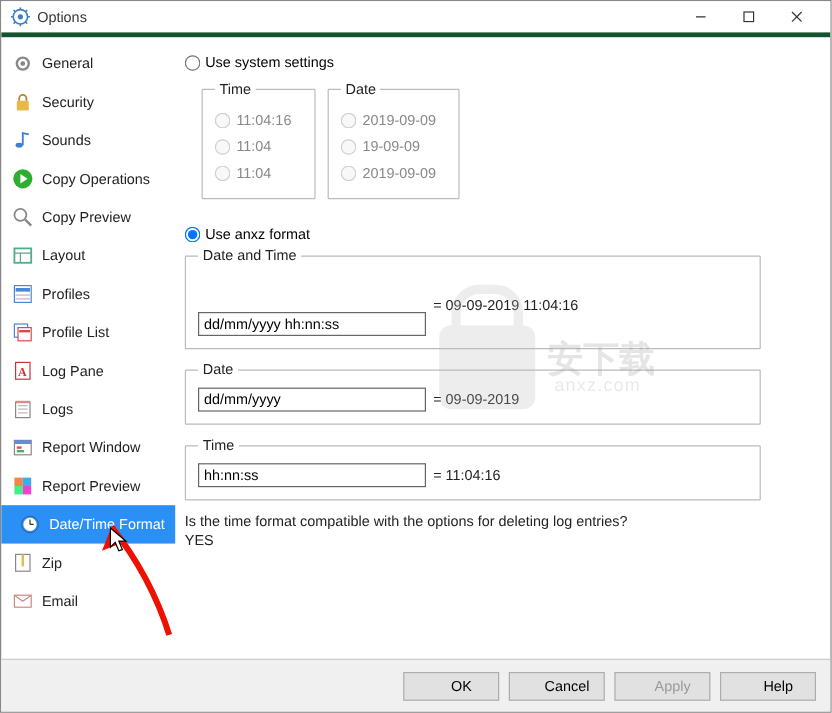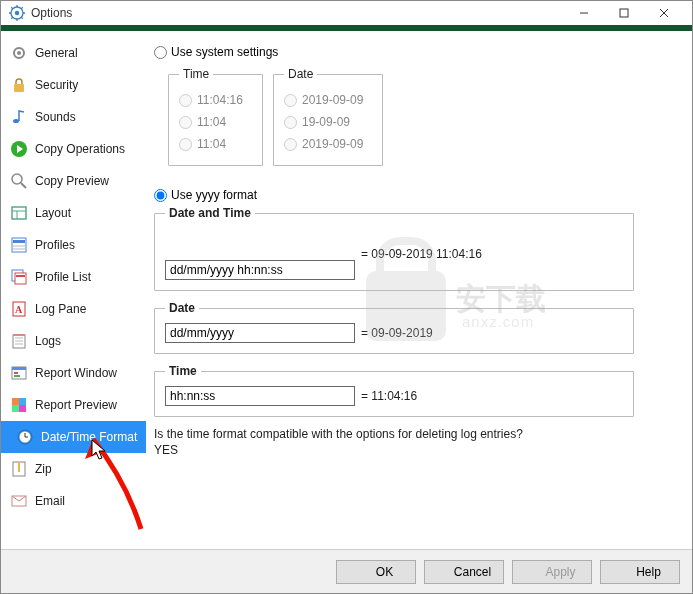--- a/index.html
+++ b/index.html
@@ -1,38 +1,38 @@
 <!DOCTYPE html>
 <html><head>
 <meta charset="utf-8">
 <style>
 * { box-sizing: border-box; margin: 0; padding: 0; }
 body { font-family: "Segoe UI", Tahoma, sans-serif; font-size: 12px; background: #fff; width: 693px; height: 594px; position: relative; overflow: hidden; border: 1px solid #888; }
 
-.titlebar { height: 30px; display: flex; align-items: center; padding: 0 8px; background: #fff; border-bottom: 6px solid #14532d; }
+.titlebar { height: 30px; display: flex; align-items: center; padding: 0 8px; background: #fff; border-bottom: 4px solid #14532d; }
 .titlebar .app-icon { width: 16px; height: 16px; margin-right: 6px; }
 .titlebar .title { flex: 1; font-size: 12px; color: #333; }
 .titlebar .win-btn { width: 40px; height: 28px; display: flex; align-items: center; justify-content: center; color: #333; }
 
 .body-area { position: absolute; top: 30px; bottom: 44px; left: 0; right: 0; display: flex; }
 
 .sidebar { width: 145px; padding: 6px 0; border-right: none; }
 .sidebar-item { height: 32px; display: flex; align-items: center; padding: 0 6px; cursor: default; font-size: 12px; color: #222; }
 .sidebar-item.selected { background: #2b90f5; color: #fff; padding-left: 12px; }
 .sidebar-item .icon { width: 24px; display: flex; align-items: center; justify-content: center; margin-right: 4px; }
 .sidebar-item .icon svg { width: 18px; height: 18px; }
 
 .content { flex: 1; padding: 14px 18px 8px 8px; position: relative; }
 
 .radio-row { display: flex; align-items: center; margin-bottom: 4px; font-size: 12px; }
 .radio-row input[type="radio"] { margin-right: 4px; }
 
 fieldset.group { border: 1px solid #bbb; border-radius: 1px; padding: 8px 10px 10px 10px; margin: 4px 0 10px 0; position: relative; }
 fieldset.group legend { font-size: 12px; padding: 0 4px; color: #222; }
-fieldset.group.bold-legend legend { font-weight: bold; }
+fieldset.group.bold-legend legend { font-weight: normal; }
 
 .time-date-wrap { display: flex; gap: 10px; margin: 2px 0 12px 14px; }
 .time-date-wrap fieldset { flex: 0 0 auto; }
 .opt-row { display: flex; align-items: center; height: 22px; font-size: 12px; color: #555; }
 .opt-row input[type="radio"] { margin-right: 5px; }
 .opt-row.disabled { color: #888; }
 
 .format-group { margin-left: 14px; width: 480px; }
 .format-row { display: flex; align-items: center; gap: 6px; }
 .format-row input[type="text"] { border: 1px solid #666; font-size: 12px; padding: 2px 4px; height: 20px; }
@@ -276,21 +276,21 @@
           </label>
         <label class="opt-row disabled">
             <input type="radio" name="d" disabled="" style="">
             <span>2019-09-09</span>
           </label>
       </fieldset>
     </div>
 
     <label class="radio-row">
       <input type="radio" name="mode" checked="" style="">
-      <span>Use yyyy format</span>
+      <span>Use anxz format</span>
     </label>
 
     <fieldset class="group bold-legend format-group">
       <legend>Date and Time</legend>
       <div class="format-row">
         <input type="text" style="width: 190px; margin-top: 32px;" value="dd/mm/yyyy hh:nn:ss">
         <span class="example">= 09-09-2019 11:04:16</span>
       </div>
     </fieldset>
 

